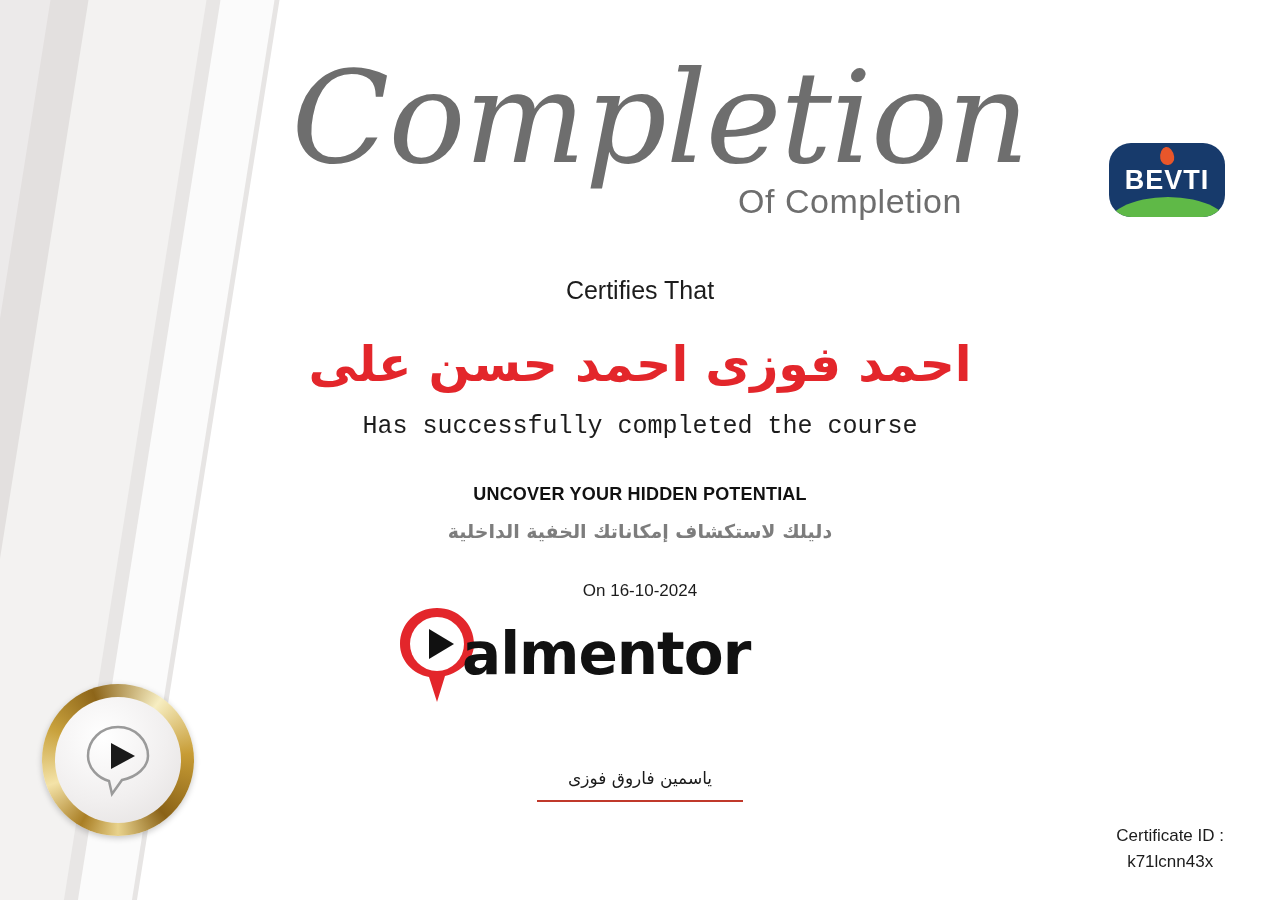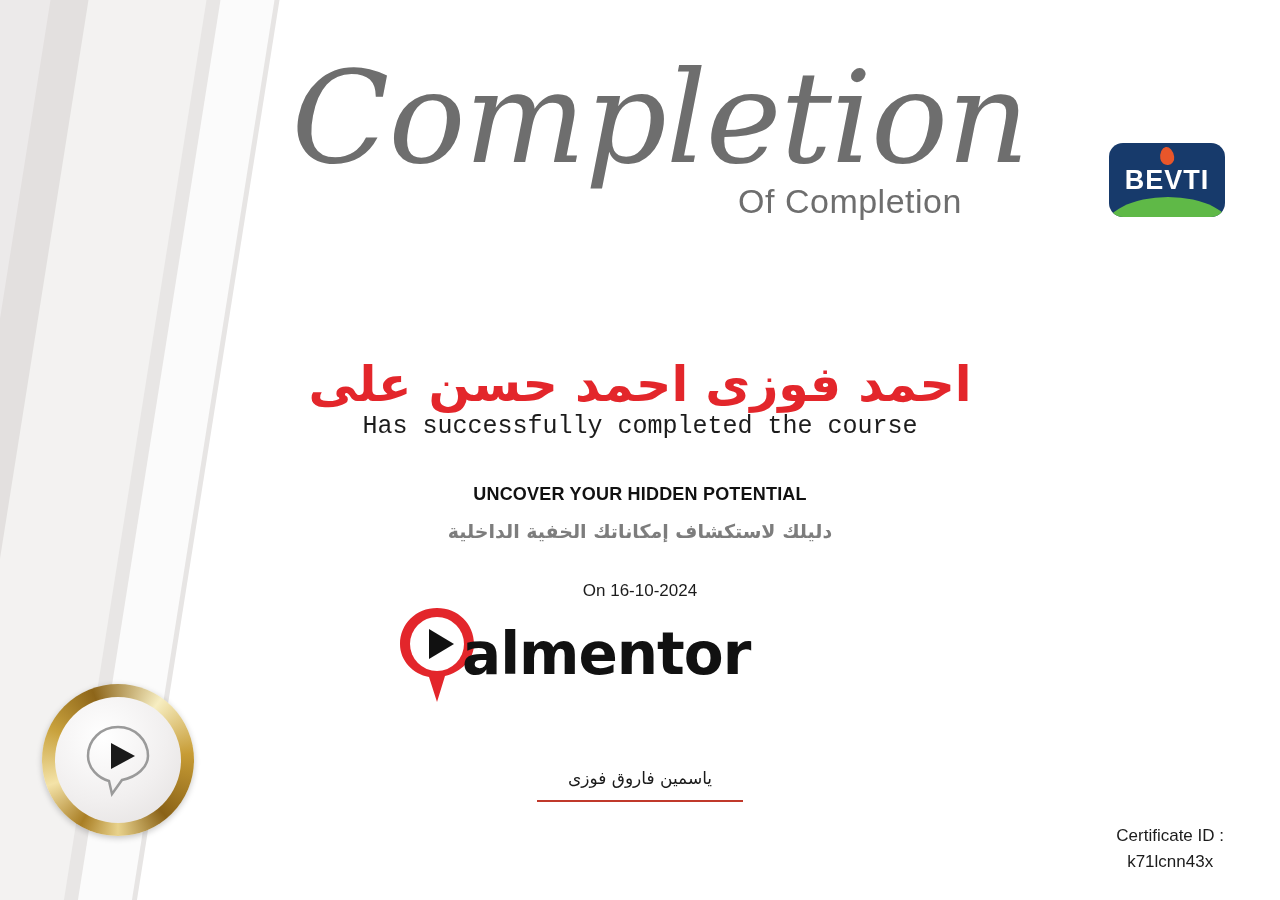--- a/index.html
+++ b/index.html
@@ -132,21 +132,21 @@
     letter-spacing: 0.5px;
   }
 
   
   .brand-logo {
     position: absolute;
     right: 55px;
     top: 143px;
     width: 116px;
     height: 74px;
-    border-radius: 14px;
+    border-radius: 22px;
     background: #173a6b;
     overflow: hidden;
   }
   .brand-logo .logo-text {
     position: absolute;
     left: 0;
     right: 0;
     top: 22px;
     text-align: center;
     color: #ffffff;
@@ -188,21 +188,20 @@
     font-size: 25px;
     color: #1c1c1c;
   }
   .recipient-name {
     top: 336px;
     font-size: 49px;
     font-weight: bold;
     color: #e3262b;
     direction: rtl;
     font-family: "DejaVu Sans", sans-serif;
-    margin-top: 20px;
   }
   .completed-line {
     top: 412px;
     font-size: 25px;
     color: #1c1c1c;
     font-family: Liberation Mono, monospace;
   }
   .course-title {
     top: 484px;
     font-size: 18px;
@@ -317,20 +316,21 @@
     <div class="cert-title">Completion</div>
     <div class="cert-subtitle">Of Completion</div>
   </div>
 
   <div class="brand-logo">
     <div class="logo-drop"></div>
     <div class="logo-text">BEVTI</div>
     <div class="logo-swoosh"></div>
   </div>
 
+  <div class="line certifies-that">Certifies That</div>
   <div class="line recipient-name">احمد فوزى احمد حسن على</div>
   <div class="line completed-line">Has successfully completed the course</div>
   <div class="line course-title-ar">دليلك لاستكشاف إمكاناتك الخفية الداخلية</div>
   <div class="line course-title">UNCOVER YOUR HIDDEN POTENTIAL</div>
   <div class="line date-line">On 16-10-2024</div>
 
   <div class="almentor">
     <div class="almentor-inner">
       <div class="alm-pin">
         <svg viewBox="0 0 78 98" width="78" height="98" aria-hidden="true">

